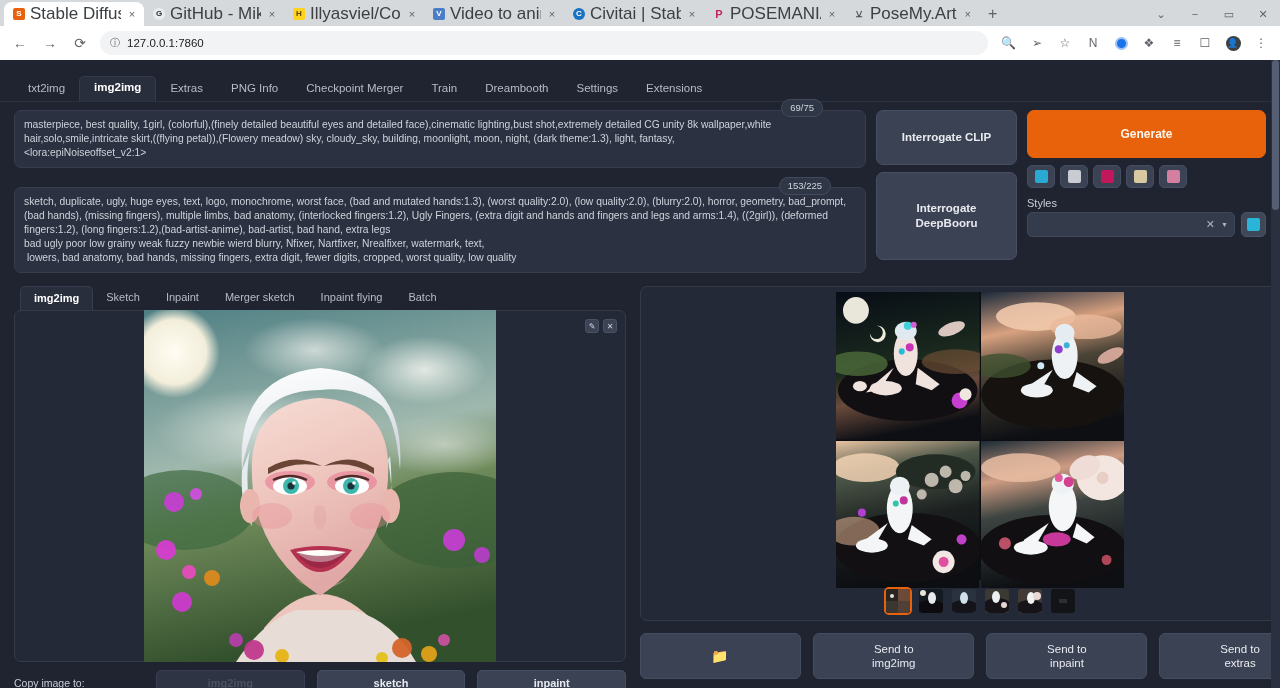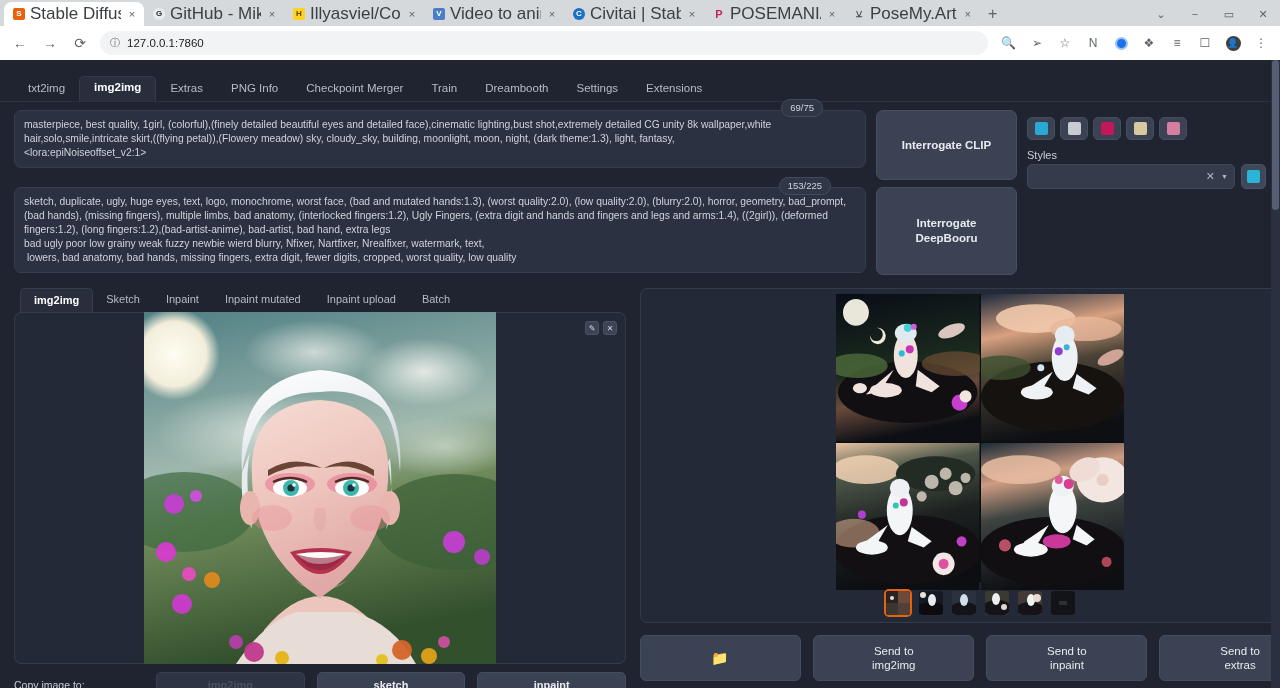--- a/index.html
+++ b/index.html
@@ -103,21 +103,21 @@
   .tokencount.neg { right:34px; top:-11px; }
 
   .rightcol { flex:0 0 390px; display:flex; gap:10px; }
   .interrogate-col { flex:0 0 141px; display:flex; flex-direction:column; gap:7px; }
   .btn-big {
     background:#3a4253; border:1px solid #475062; border-radius:7px;
     color:#e8eaef; font-size:11.5px; font-weight:bold;
     display:flex; align-items:center; justify-content:center; text-align:center;
     line-height:15px; padding:4px;
   }
-  .interrogate-clip { height:70px; }
+  .interrogate-clip { height:55px; }
   .interrogate-booru { height:88px; }
 
   .gen-col { flex:1 1 auto; display:flex; flex-direction:column; }
   .generate {
     height:48px; background:#e8620c; border:1px solid #e8620c; border-radius:7px;
     color:#fff6ef; font-size:12px; font-weight:bold;
     display:flex; align-items:center; justify-content:center;
   }
   .toolrow { display:flex; gap:5px; margin-top:7px; }
   .toolbtn {
@@ -314,20 +314,21 @@
         </div>
 
         <div class="rightcol">
           <div class="interrogate-col">
             <div class="btn-big interrogate-clip">Interrogate CLIP</div>
             <div class="btn-big interrogate-booru" style="white-space:pre-line;">Interrogate
 DeepBooru</div>
           </div>
 
           <div class="gen-col">
+            <div class="generate">Generate</div>
             <div class="toolrow">
               <div class="toolbtn">
                   <span class="sq" style="background:#2aa9d4;"></span>
                 </div>
               <div class="toolbtn">
                   <span class="sq" style="background:#c9ccd2;"></span>
                 </div>
               <div class="toolbtn">
                   <span class="sq" style="background:#c2185b;"></span>
                 </div>
@@ -353,22 +354,22 @@
         </div>
       </div>
 
       <div class="panes">
 
         <div class="leftpane">
           <div class="subtabs">
             <div class="subtab active">img2img</div>
             <div class="subtab">Sketch</div>
             <div class="subtab">Inpaint</div>
-            <div class="subtab">Inpaint mutated</div>
-            <div class="subtab">Inpaint upload</div>
+            <div class="subtab">Merger sketch</div>
+            <div class="subtab">Inpaint flying</div>
             <div class="subtab">Batch</div>
           </div>
 
           <div class="imagepanel">
             <div class="img-actions">
               <div>✎</div>
               <div>✕</div>
             </div>
             <div class="portrait">
               <svg viewBox="0 0 352 352" width="352" height="352" preserveAspectRatio="none">

